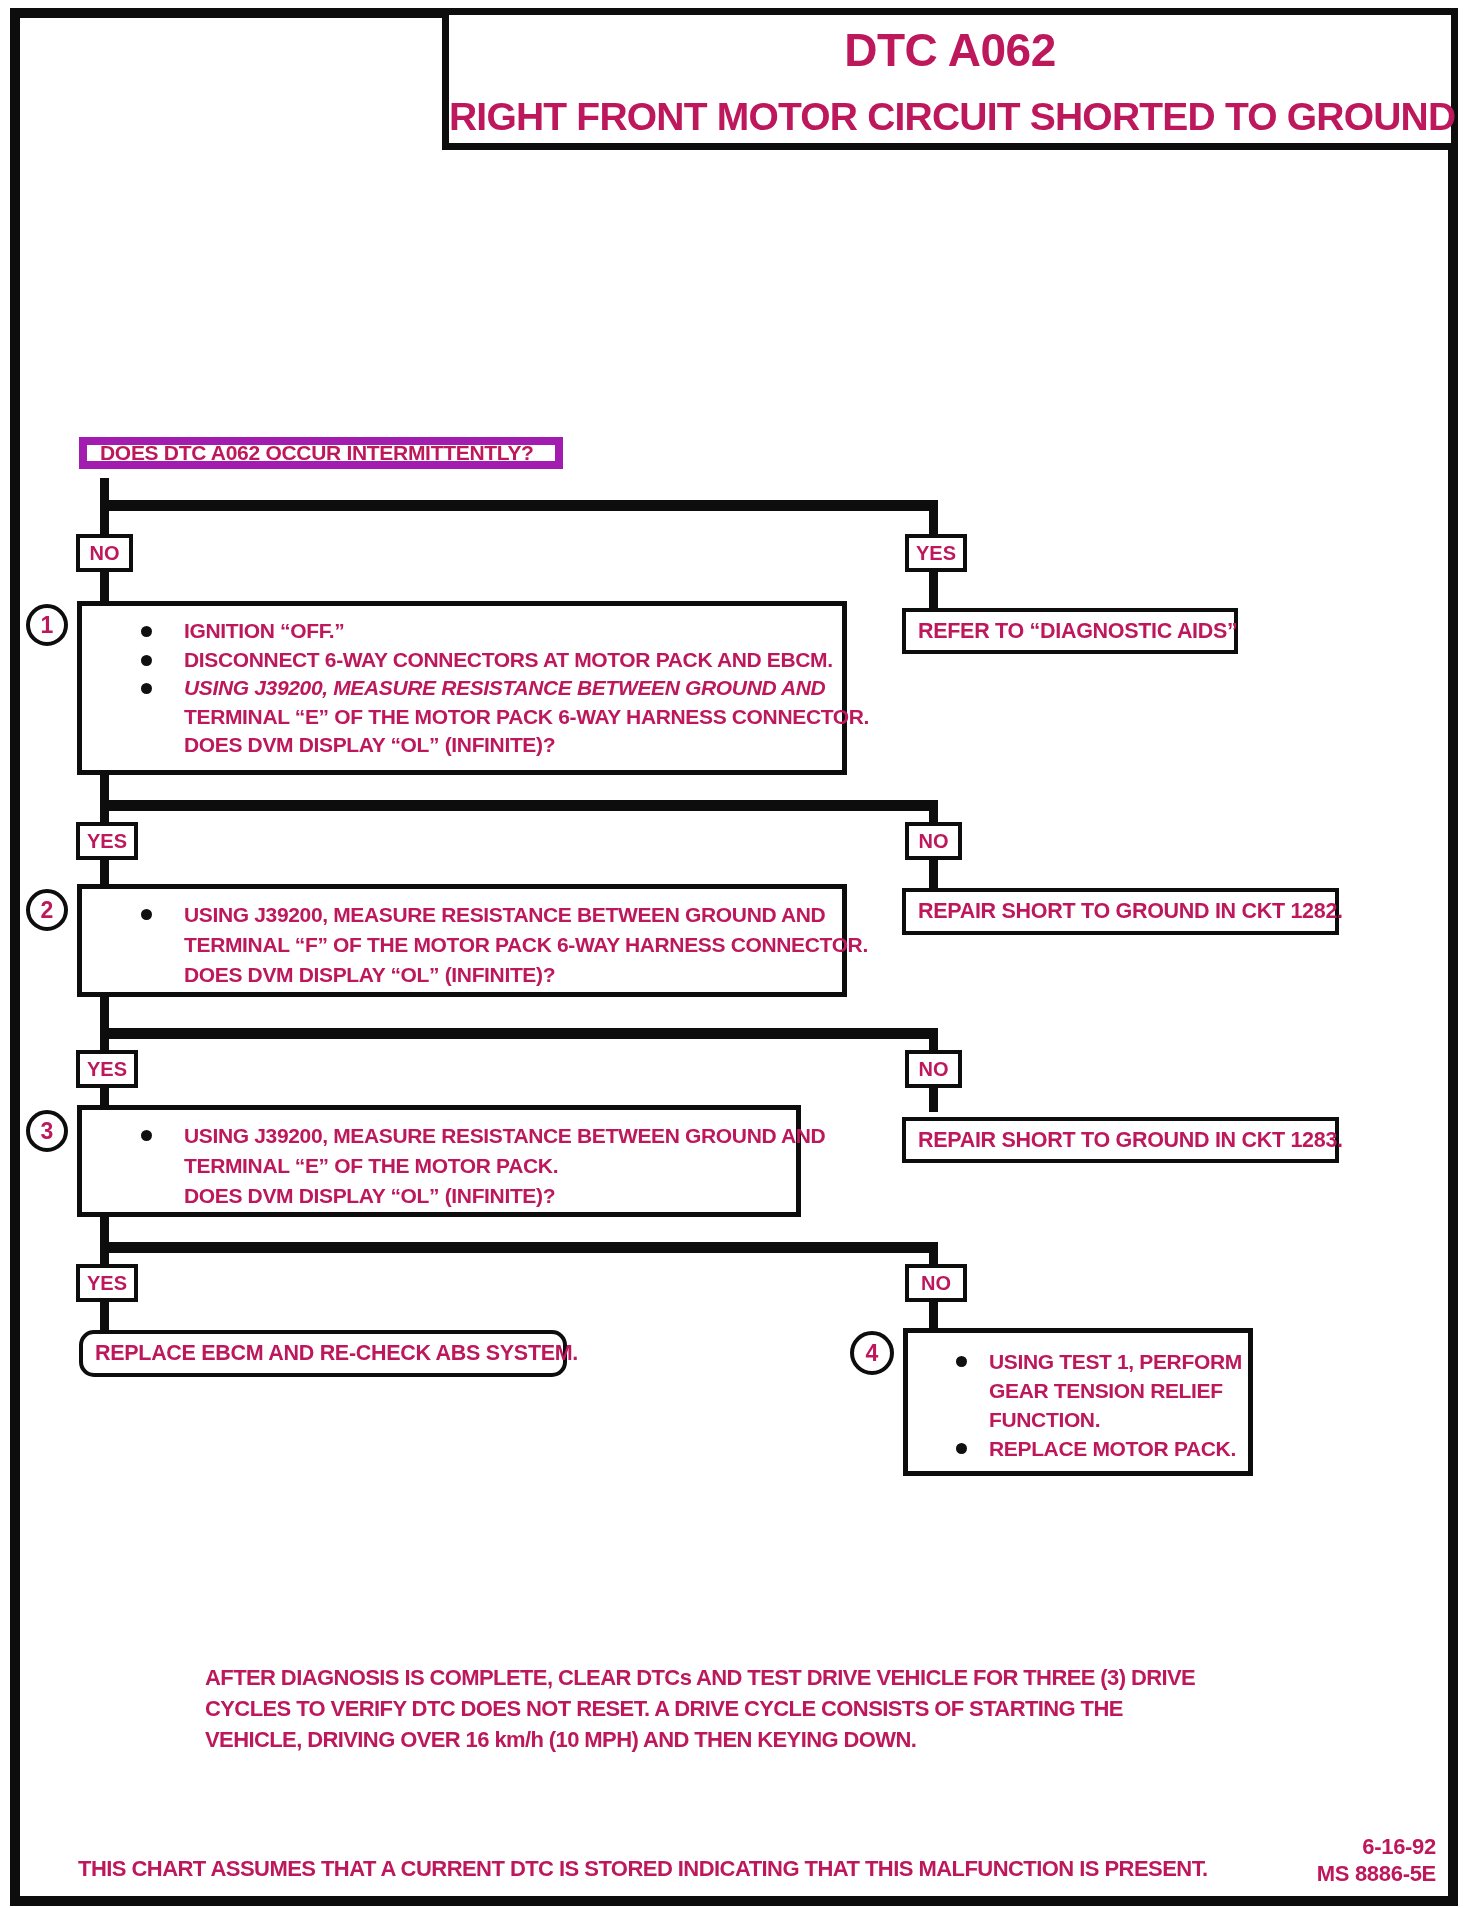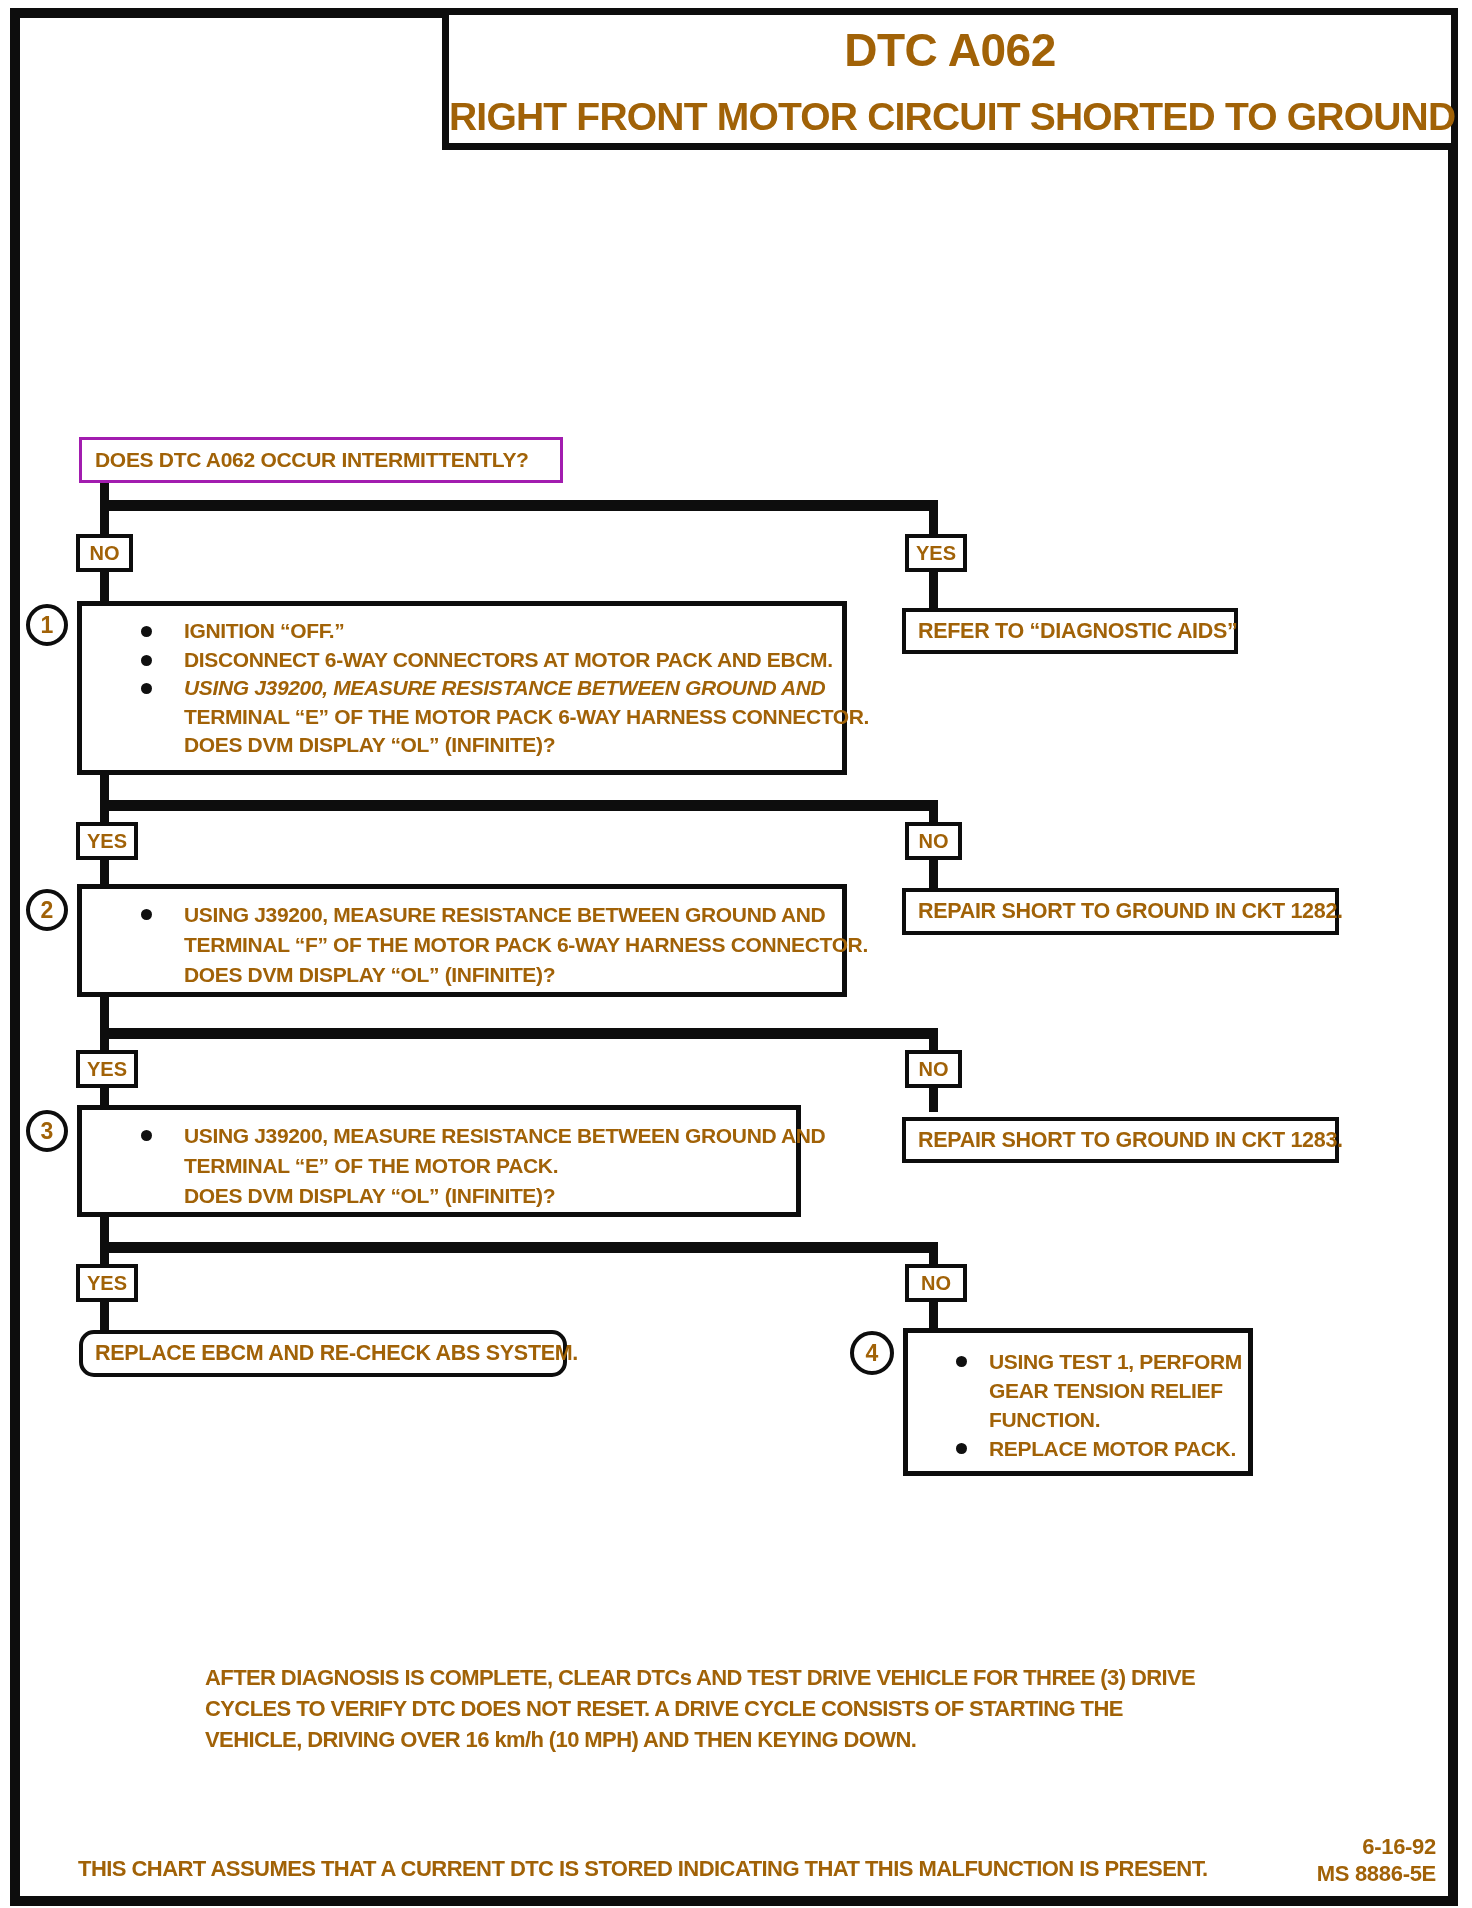--- a/index.html
+++ b/index.html
@@ -1,37 +1,37 @@
 <!DOCTYPE html>
 <html><head>
 <meta charset="utf-8">
 <style>
   html,body{margin:0;padding:0;background:#ffffff;}
   .page{
     position:relative;width:1472px;height:1908px;background:#ffffff;
     font-family:"Liberation Sans","DejaVu Sans",sans-serif;
-    font-weight:700;color:#a16207;overflow:hidden;
+    font-weight:700;color:#be185d;overflow:hidden;
     -webkit-font-smoothing:antialiased;
   }
   .frame{
     position:absolute;left:10px;top:8px;width:1448px;height:1898px;
     border:10px solid #0d0d0d;box-sizing:border-box;background:transparent;
   }
   .titlebox{
     position:absolute;left:442px;top:8px;width:1016px;height:142px;
     border:7px solid #0d0d0d;box-sizing:border-box;background:#fff;
     display:flex;flex-direction:column;justify-content:space-between;
     text-align:center;
   }
   .title-main{font-size:46px;letter-spacing:-0.5px;margin-top:8px;}
   .title-sub{font-size:39px;letter-spacing:-0.8px;white-space:nowrap;margin-bottom:4px;}
   .hline,.vline{position:absolute;background:#0d0d0d;}
   .qbox{
-    position:absolute;left:79px;top:437px;width:484px;height:46px;
-    border:3px solid #a21caf;box-sizing:border-box;background:#fff;
+    position:absolute;left:79px;top:437px;width:484px;height:32px;
+    border:8px solid #a21caf;box-sizing:border-box;background:#fff;
     font-size:21px;letter-spacing:-0.3px;display:flex;align-items:center;padding-left:13px;
   }
   .lbl{
     position:absolute;width:62px;height:38px;border:4px solid #0d0d0d;
     box-sizing:border-box;background:#fff;font-size:20px;
     display:flex;align-items:center;justify-content:center;letter-spacing:0;
   }
   .answer{
     position:absolute;border:4px solid #0d0d0d;box-sizing:border-box;background:#fff;
     font-size:21.5px;letter-spacing:-0.3px;display:flex;align-items:center;padding-left:12px;

